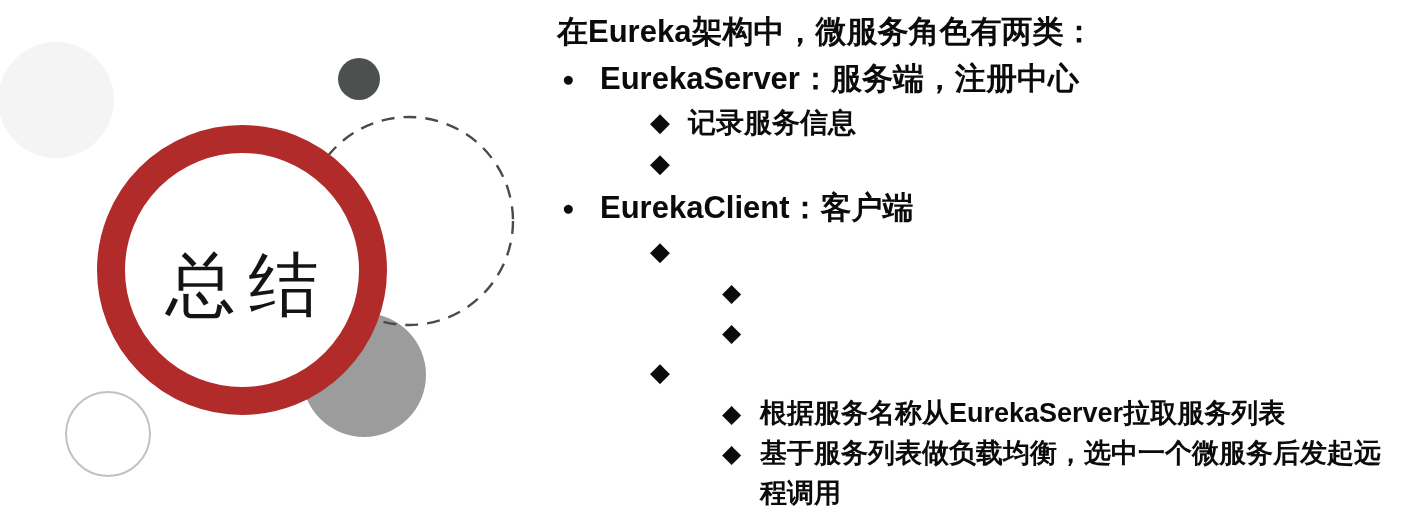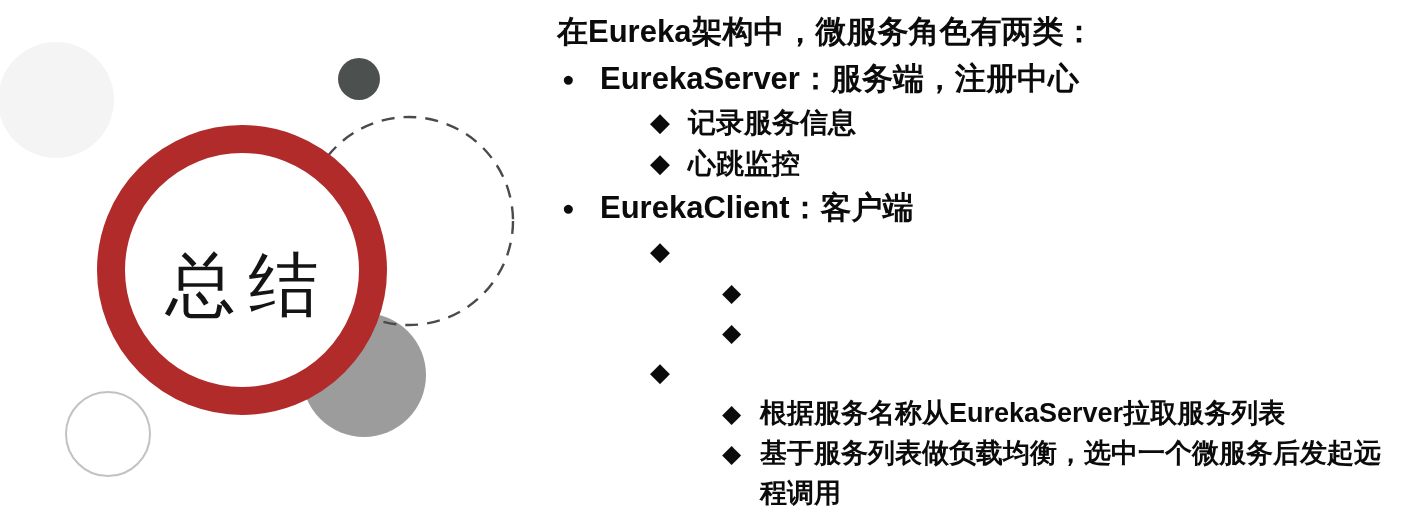--- a/index.html
+++ b/index.html
@@ -102,21 +102,20 @@
       <span class="txt">EurekaServer：服务端，注册中心</span>
     </div>
 
     <div class="line lvl2">
       <span class="bullet">◆</span>
       <span class="txt">记录服务信息</span>
     </div>
 
     <div class="line lvl2">
       <span class="bullet">◆</span>
-      <span class="txt">心跳监控</span>
     </div>
 
     <div class="line lvl1">
       <span class="bullet">●</span>
       <span class="txt">EurekaClient：客户端</span>
     </div>
 
     <div class="line lvl2">
       <span class="bullet">◆</span>
     </div>

